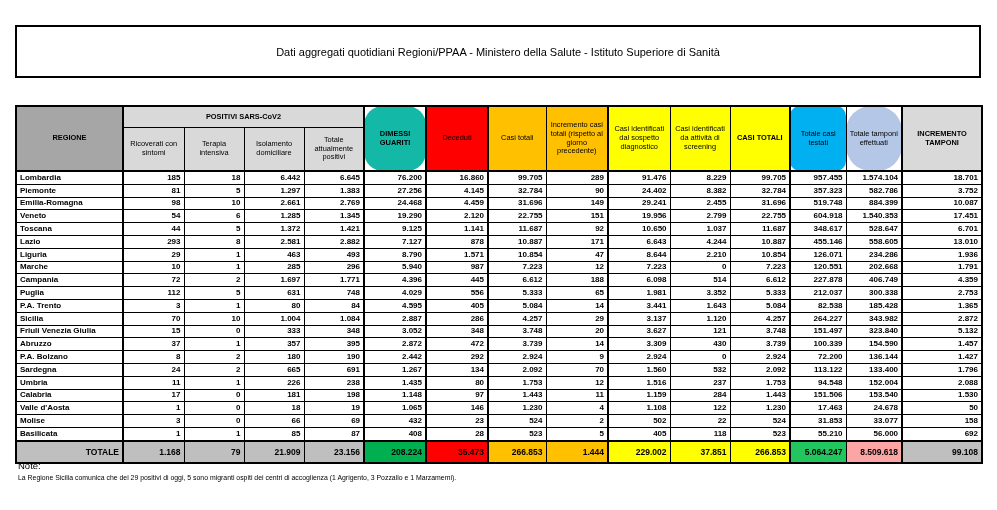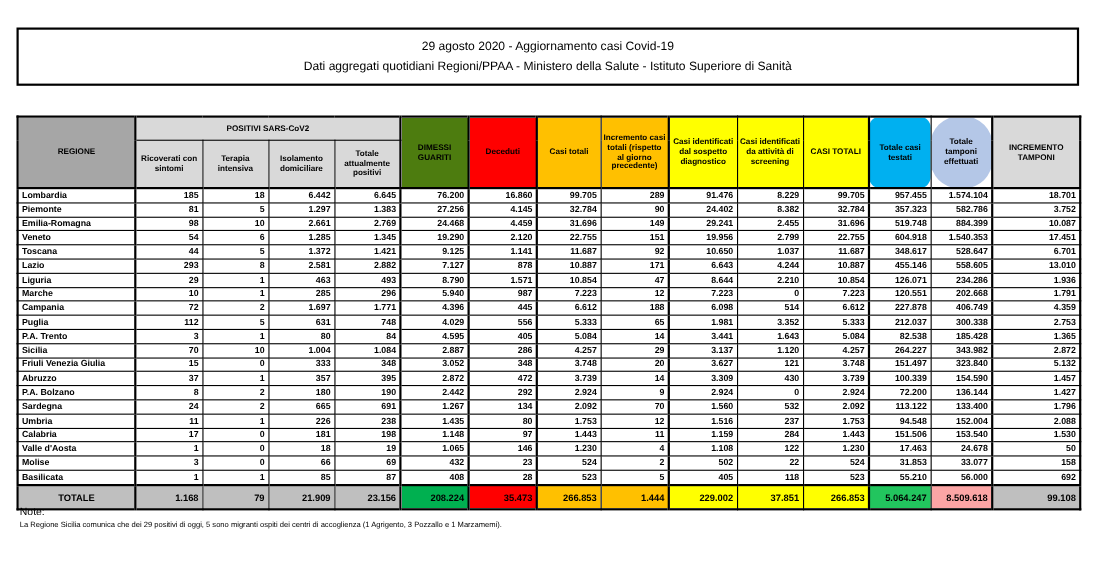--- a/index.html
+++ b/index.html
@@ -14,64 +14,63 @@
     display:flex; flex-direction:column; justify-content:space-evenly;
     text-align:center; font-size:11px; padding:2px 0;
   }
   table.covid {
     position:absolute; left:15px; top:105px; width:966px;
     border-collapse:collapse; table-layout:fixed;
     border:2px solid #000;
   }
   .covid th, .covid td { border:1px solid #000; overflow:hidden; white-space:nowrap; }
   .covid thead th {
-    font-weight:bold; font-size:7.4px; line-height:1.2;
+    font-weight:normal; font-size:7.4px; line-height:1.2;
     padding:1px 2px; text-align:center; vertical-align:middle; white-space:normal;
   }
   .covid thead tr.r1 th.hgroup { height:18px; }
   .covid thead tr.r2 th { height:40px; border-bottom:2px solid #000; }
   .covid thead th.tall { border-bottom:2px solid #000; }
   .b { font-weight:bold !important; }
   th.hdr-regione   { background:#A6A6A6; font-size:8.5px; }
   th.hdr-group     { background:#D9D9D9; font-size:10px; }
   th.hdr-sub       { background:#D9D9D9;margin-left:25px; }
-  th.hdr-green     { background:#4d7c0f; }
+  th.hdr-green     { background:#14b8a6;border-radius:19px; }
   th.hdr-red       { background:#FF0000; }
   th.hdr-orange    { background:#FFC000; }
   th.hdr-yellow    { background:#FFFF00; }
   th.hdr-cyan      { background:#00B0F0;border-radius:10px; }
   th.hdr-peri      { background:#B4C7E7;border-radius:25px; }
   th.hdr-gray      { background:#D9D9D9; }
   .covid tbody td {
     height:11.8px; font-size:8px; font-weight:bold;
     padding:0 3px; line-height:1; background:#fff;
   }
   .covid td.region { text-align:left; }
   .covid td.num    { text-align:right; }
   .bl2 { border-left:2px solid #000 !important; }
   .covid tfoot td {
     height:20px; font-size:8.5px; font-weight:bold;
     padding:0 3px; border-top:2px solid #000; text-align:right;
   }
-  .covid tfoot td.total-label { text-align:center; }
+  .covid tfoot td.total-label { }
   .bg-gray   { background:#BFBFBF; }
   .bg-green  { background:#00B050; }
   .bg-red    { background:#FF0000; }
   .bg-orange { background:#FFC000; }
   .bg-yellow { background:#FFFF00; }
   .bg-cyan   { background:#22c55e; }
   .bg-peri   { background:#fca5a5; }
   .note-label { position:absolute; left:18px; top:460px; font-size:9.5px; }
   .note-text  { position:absolute; left:18px; top:474px; font-size:6.9px; }
 </style>
 </head>
 <body>
 
 <div class="title-box">
-  <div>29 agosto 2020 - Aggiornamento casi Covid-19</div>
   <div>Dati aggregati quotidiani Regioni/PPAA - Ministero della Salute - Istituto Superiore di Sanità</div>
 </div>
 
 <table class="covid">
   <colgroup>
     <col style="width:107px">
       <col style="width:61px">
       <col style="width:60px">
       <col style="width:60px">
     <col style="width:60px">

